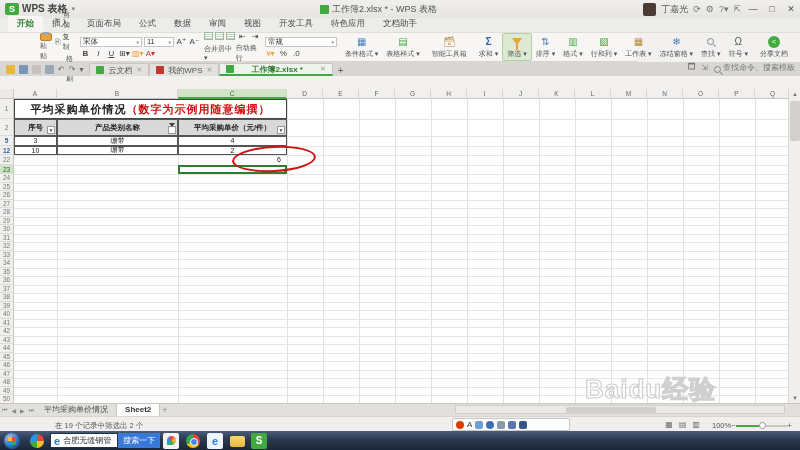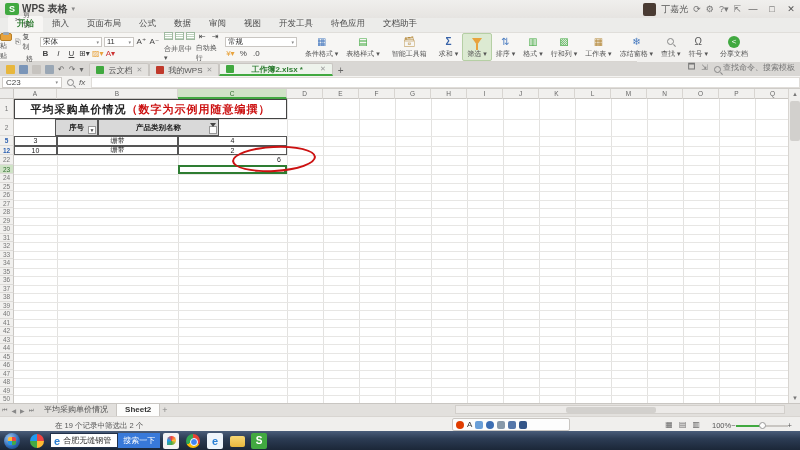--- a/index.html
+++ b/index.html
@@ -23,21 +23,21 @@
   .winbtn { font-size:9px; color:#555; width:14px; text-align:center; }
 
   
   #menubar { left:0; top:18px; width:800px; height:15px; background:#ececea; display:flex;
     align-items:flex-end; padding-left:8px; border-bottom:1px solid #e0deda; }
   .mtab { font-size:8.5px; color:#4a4a4a; padding:2px 9px; cursor:default; }
   .mtab.active { background:#f7f6f4; color:#2f7d32; font-weight:bold; border-radius:2px 2px 0 0; }
 
   
   #ribbon { left:0; top:33px; width:637px; height:29px; background:#f7f6f4; border-bottom:1px solid #d8d5d1;
-    display:flex; align-items:stretch; font-size:7px; color:#555; }
+    display:flex; align-items:stretch; font-size:7px; color:#555;padding-left:40px; }
   .rsep { width:1px; background:#e0ddd9; margin:3px 2px; }
   .paste-g { display:flex; flex-direction:column; align-items:center; justify-content:center; width:30px; }
   .clipboard { width:12px; height:13px; background:#e8a33d; border:1px solid #b77f27; border-radius:2px; position:relative; }
   .clipboard:after { content:""; position:absolute; left:2px; top:-2px; width:6px; height:3px; background:#9aa7b5; border-radius:1px; }
   .smallcol { display:flex; flex-direction:column; justify-content:center; gap:2px; padding:0 3px; }
   .srow { display:flex; align-items:center; gap:2px; }
   .fontcol { display:flex; flex-direction:column; justify-content:center; gap:2px; }
   .combo { background:#fff; border:1px solid #c9c6c2; font-size:7.5px; color:#333;
     display:flex; align-items:center; justify-content:space-between; padding:0 2px; height:10px; }
   .combo .dn { font-size:5px; color:#888; margin-left:3px; }
@@ -90,21 +90,21 @@
   .rhdr { position:absolute; left:0; width:14px; background:#f1f0ee; border-right:1px solid #c9c6c2;
     border-bottom:1px solid #dddbd8; font-size:6.5px; color:#777; text-align:center; }
   .rhdr.filtered { color:#2b5fb0; font-weight:bold; }
   .rhdr.sel { background:#cfe3c6; color:#2e6b2e; }
   .vline { position:absolute; top:10px; width:1px; background:#e3e2e0; }
   .hline { position:absolute; left:14px; height:1px; background:#e7e6e4; }
   .cell { position:absolute; font-size:7px; color:#222; display:flex; align-items:center; justify-content:center; background:#fff; }
   .cell.bord { border:1px solid #555; }
   #titlecell { font-size:11px; font-weight:bold; letter-spacing:1px; border:1.5px solid #444; }
   #titlecell .red { color:#cc1111; }
-  .hcell { background:#d9d9d9; font-weight:bold; font-size:7.5px; border:1px solid #555;margin-left:41px; }
+  .hcell { background:#d9d9d9; font-weight:bold; font-size:7.5px; border:1px solid #555; }
   .fbtn { position:absolute; right:1px; bottom:1px; width:8px; height:8px; background:#fdfdfd;
     border:1px solid #999; font-size:5px; color:#444; line-height:7px; text-align:center; }
   .minifunnel { width:0; height:0; border-left:3px solid transparent; border-right:3px solid transparent;
     border-top:4px solid #444; margin:2px auto 0; }
   #selcell { position:absolute; border:2px solid #2e7d32; background:transparent; }
   #selcell:after { content:""; position:absolute; right:-2px; bottom:-2px; width:3px; height:3px; background:#2e7d32; }
   #redellipse { position:absolute; border:2.5px solid #cc1111; border-radius:50%; transform:rotate(-3deg); }
   .vscroll { left:788px; top:89px; width:12px; height:314px; background:#f0efed; border-left:1px solid #d8d5d1; }
   .varrow { position:absolute; left:1px; width:10px; height:10px; font-size:6px; color:#777; text-align:center; line-height:10px; }
   .vthumb { position:absolute; left:1px; top:12px; width:10px; height:40px; background:#d2d0cd; border-radius:2px; }
@@ -162,20 +162,24 @@
 </style>
 </head>
 <body>
 
 <div id="stage">
 
   <div id="titlebar" class="abs">
     <div class="wps-logo">S</div>
     <span class="tb-app">WPS 表格</span>
     <span class="tb-caret">▾</span>
+    <div class="tb-center">
+      <div class="mini-grid"></div>
+      <span>工作簿2.xlsx * - WPS 表格</span>
+    </div>
     <div class="tb-right">
       <div class="avatar"></div>
       <span>丁嘉光</span>
       <span class="tb-ic">⟳</span>
       <span class="tb-ic">⚙</span>
       <span class="tb-ic">?▾</span>
       <span class="tb-ic">⇱</span>
       <span class="winbtn">—</span>
       <span class="winbtn">□</span>
       <span class="winbtn">✕</span>
@@ -347,29 +351,20 @@
     <div class="qat-right">
       <span>🗖</span>
       <span>⇲</span>
       <span style="display:flex;align-items:flex-end;gap:2px">
         <span class="mag" style="margin:0"></span>
         <span>查找命令、搜索模板</span>
       </span>
     </div>
   </div>
 
-  <div id="fbar" class="abs">
-    <div id="namebox">
-      <span>C23</span>
-        <span class="dn" style="font-size:5px;color:#888">▾</span>
-    </div>
-    <span class="mag"></span>
-    <span class="fx">fx</span>
-    <div id="finput"></div>
-  </div>
 
   <div id="sheet" class="abs">
     <div id="gridlines">
         <div class="vline" style="left: 57px; height: 304px;"></div>
         <div class="vline" style="left: 178px; height: 304px;"></div>
         <div class="vline" style="left: 287px; height: 304px;"></div>
         <div class="vline" style="left: 323px; height: 304px;"></div>
         <div class="vline" style="left: 359px; height: 304px;"></div>
         <div class="vline" style="left: 395px; height: 304px;"></div>
         <div class="vline" style="left: 431px; height: 304px;"></div>
@@ -477,35 +472,40 @@
     </div>
 
     <div class="cell hcell" style="left:14px;top:30px;width:43px;height:17px">
       <span>序号</span>
       <span class="fbtn">▼</span>
     </div>
     <div class="cell hcell" style="left:57px;top:30px;width:121px;height:17px">
       <span>产品类别名称</span>
       <span class="fbtn"><span class="minifunnel"></span></span>
     </div>
+    <div class="cell hcell" style="left:178px;top:30px;width:109px;height:17px">
+      <span>平均采购单价（元/件）</span>
+      <span class="fbtn">▼</span>
+    </div>
 
     <div class="cell bord" style="left:14px;top:47px;width:43px;height:9.5px">3</div>
     <div class="cell bord" style="left:57px;top:47px;width:121px;height:9.5px">绷带</div>
     <div class="cell bord" style="left:178px;top:47px;width:109px;height:9.5px">4</div>
 
     <div class="cell bord" style="left:14px;top:56.5px;width:43px;height:9.5px">10</div>
     <div class="cell bord" style="left:57px;top:56.5px;width:121px;height:9.5px">绷带</div>
     <div class="cell bord" style="left:178px;top:56.5px;width:109px;height:9.5px">2</div>
 
     <div class="cell" style="left:178px;top:66px;width:109px;height:9.5px;justify-content:flex-end;padding-right:6px;background:transparent">6</div>
 
     <div id="selcell" style="left:178px;top:75.5px;width:109px;height:9.5px"></div>
 
     <div id="redellipse" style="left:232px;top:57px;width:84px;height:26px"></div>
 
+    <div id="wm-grid">Baidu经验</div>
   </div>
 
   <div class="abs vscroll">
     <span class="varrow" style="top:0">▲</span>
     <div class="vthumb"></div>
     <span class="varrow" style="bottom:0">▼</span>
   </div>
 
   <div id="sheetbar" class="abs">
     <span class="nav">⏮</span>

